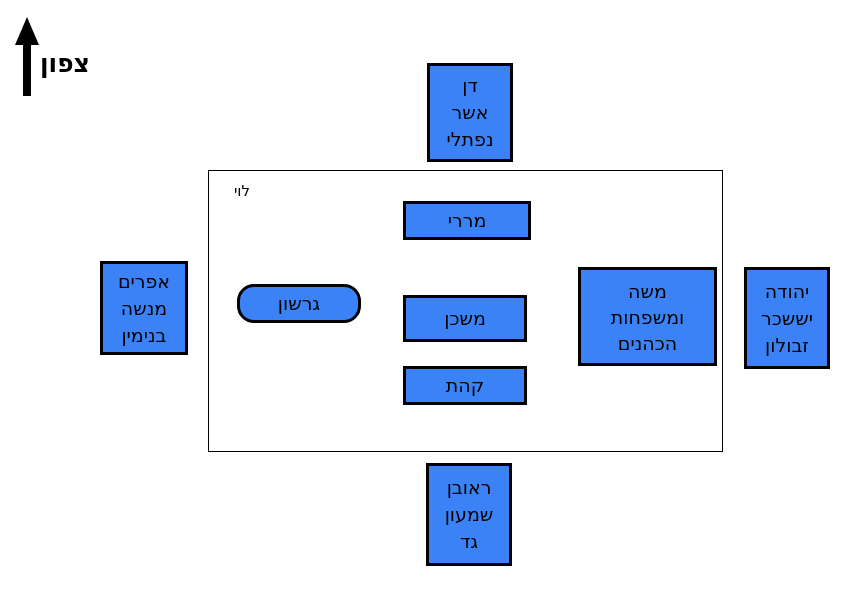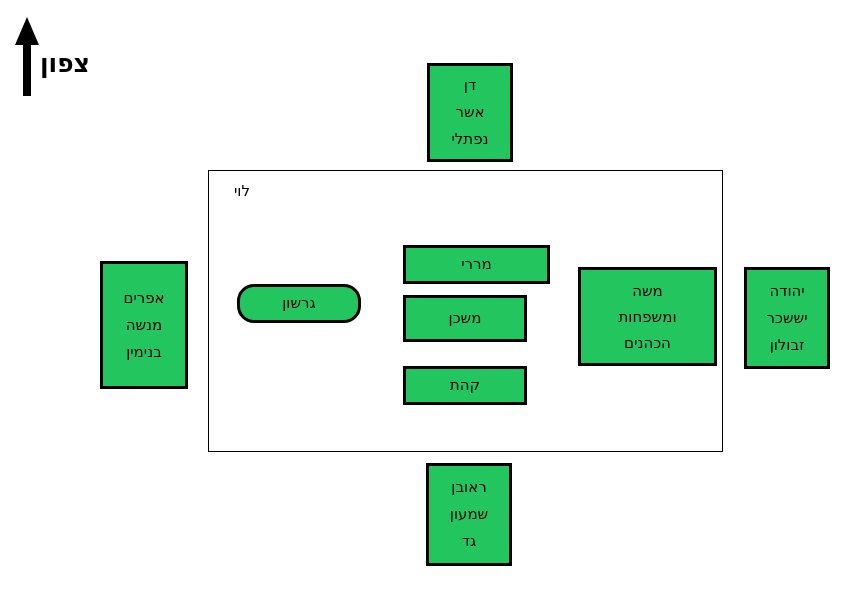--- a/index.html
+++ b/index.html
@@ -46,27 +46,27 @@
     font-size: 25px;
     font-weight: bold;
     white-space: nowrap;
   }
 
   
   .box {
     position: absolute;
     box-sizing: border-box;
     border: 3px solid #000;
-    background: #22c55e;
+    background: #3b82f6;
     display: flex;
     flex-direction: column;
     align-items: center;
     justify-content: center;
     text-align: center;
-    font-size: 15px;
+    font-size: 19px;
     line-height: 27px;
   }
   .camp-area {
     position: absolute;
     box-sizing: border-box;
     border: 1px solid #000;
     background: #ffffff;
     left: 208px;
     top: 170px;
     width: 515px;
@@ -90,42 +90,42 @@
     <div class="arrow-shaft"></div>
   </div>
   <div class="north-label">צפון</div>
 
   <div class="box" style="left:427px; top:63px; width:86px; height:99px;">
     <div class="line">דן</div>
     <div class="line">אשר</div>
     <div class="line">נפתלי</div>
   </div>
 
-  <div class="box" style="left:100px; top:261px; width:88px; height:128px;">
+  <div class="box" style="left:100px; top:261px; width:88px; height:94px;">
     <div class="line">אפרים</div>
     <div class="line">מנשה</div>
     <div class="line">בנימין</div>
   </div>
 
   <div class="box" style="left:744px; top:267px; width:86px; height:102px;text-align:center;">
     <div class="line">יהודה</div>
     <div class="line">יששכר</div>
     <div class="line">זבולון</div>
   </div>
 
   <div class="box" style="left:426px; top:463px; width:86px; height:103px;">
     <div class="line">ראובן</div>
     <div class="line">שמעון</div>
     <div class="line">גד</div>
   </div>
 
   <div class="camp-area"></div>
   <div class="levi-label">לוי</div>
 
-  <div class="box" style="left:403px; top:201px; width:147px; height:39px;margin-top:44px;">
+  <div class="box" style="left:403px; top:201px; width:128px; height:39px;">
     <div class="line">מררי</div>
   </div>
 
   <div class="box" style="left:237px; top:284px; width:124px; height:39px;border-radius:17px;">
     <div class="line">גרשון</div>
   </div>
 
   <div class="box" style="left:403px; top:295px; width:124px; height:47px;">
     <div class="line">משכן</div>
   </div>

